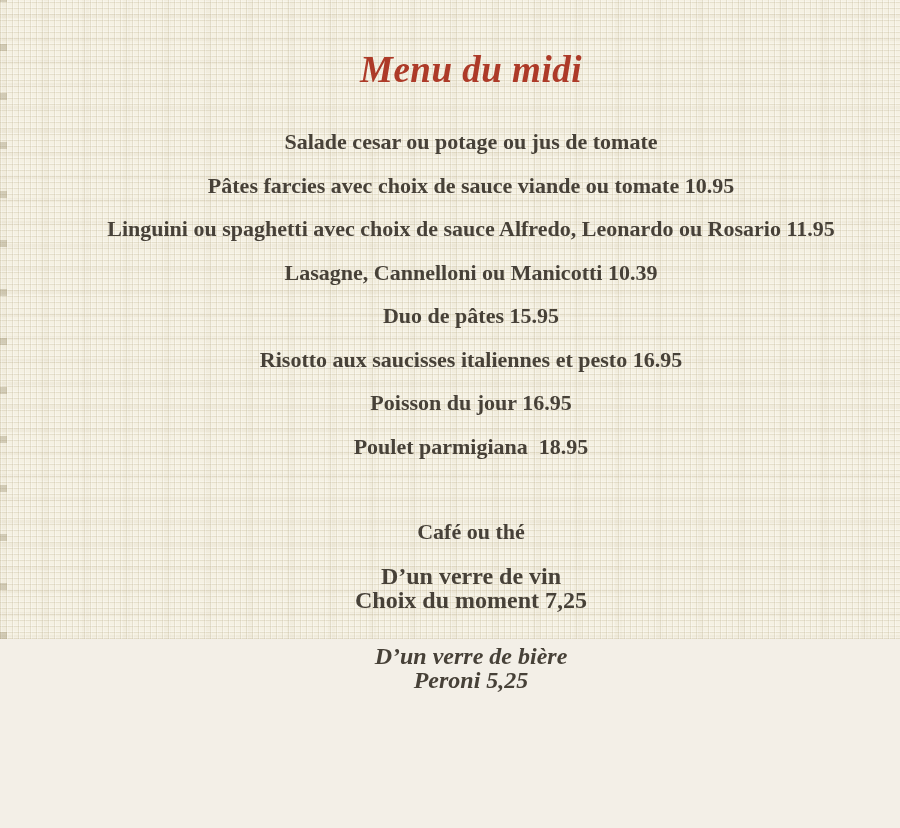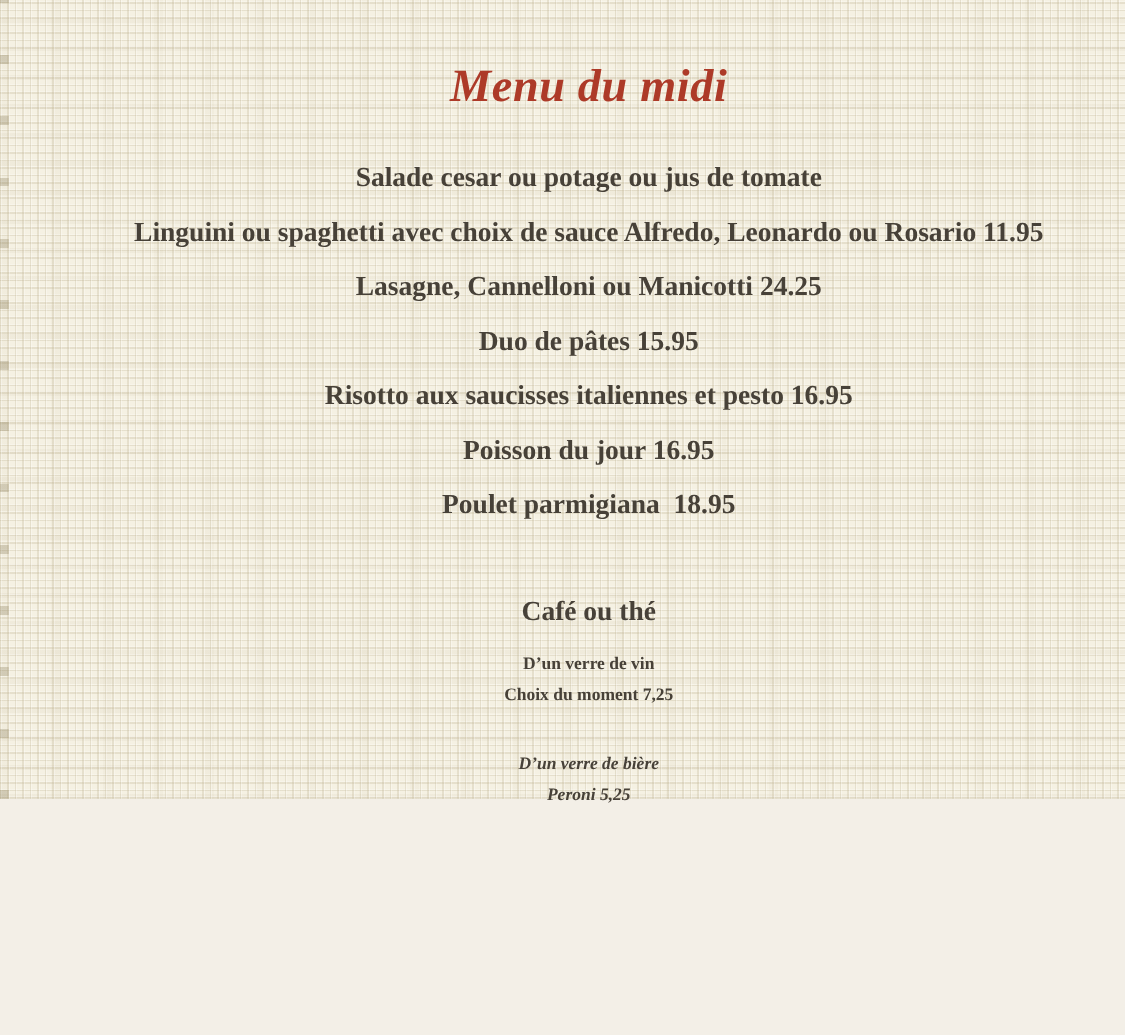--- a/index.html
+++ b/index.html
@@ -62,40 +62,41 @@
     letter-spacing: 0.5px;
   }
   .items { margin-top: 30px; }
   .item {
     font-size: 22px;
     line-height: 43.5px;
     white-space: pre;
   }
   .item-cafe { margin-top: 42px; }
   .block {
-    font-size: 14px;
+    font-size: 24px;
     line-height: 24.5px;
   }
   .block-wine { margin-top: 10px; }
   .block-beer { margin-top: 31px; font-style: italic; }
 </style>
 </head>
 <body>
 
 <div class="page">
   <div class="texture"></div>
   <div class="texture-edge"></div>
 
   <div class="content">
     <h1 class="title">Menu du midi</h1>
 
     <div class="items">
       <div class="item">Salade cesar ou potage ou jus de tomate</div>
+      <div class="item">Pâtes farcies avec choix de sauce viande ou tomate 10.95</div>
       <div class="item">Linguini ou spaghetti avec choix de sauce Alfredo, Leonardo ou Rosario 11.95</div>
-      <div class="item">Lasagne, Cannelloni ou Manicotti 24.25</div>
+      <div class="item">Lasagne, Cannelloni ou Manicotti 10.39</div>
       <div class="item">Duo de pâtes 15.95</div>
       <div class="item">Risotto aux saucisses italiennes et pesto 16.95</div>
       <div class="item">Poisson du jour 16.95</div>
       <div class="item">Poulet parmigiana  18.95</div>
     </div>
 
     <div class="item item-cafe">Café ou thé</div>
 
     <div class="block block-wine">
       <div>D’un verre de vin</div>

